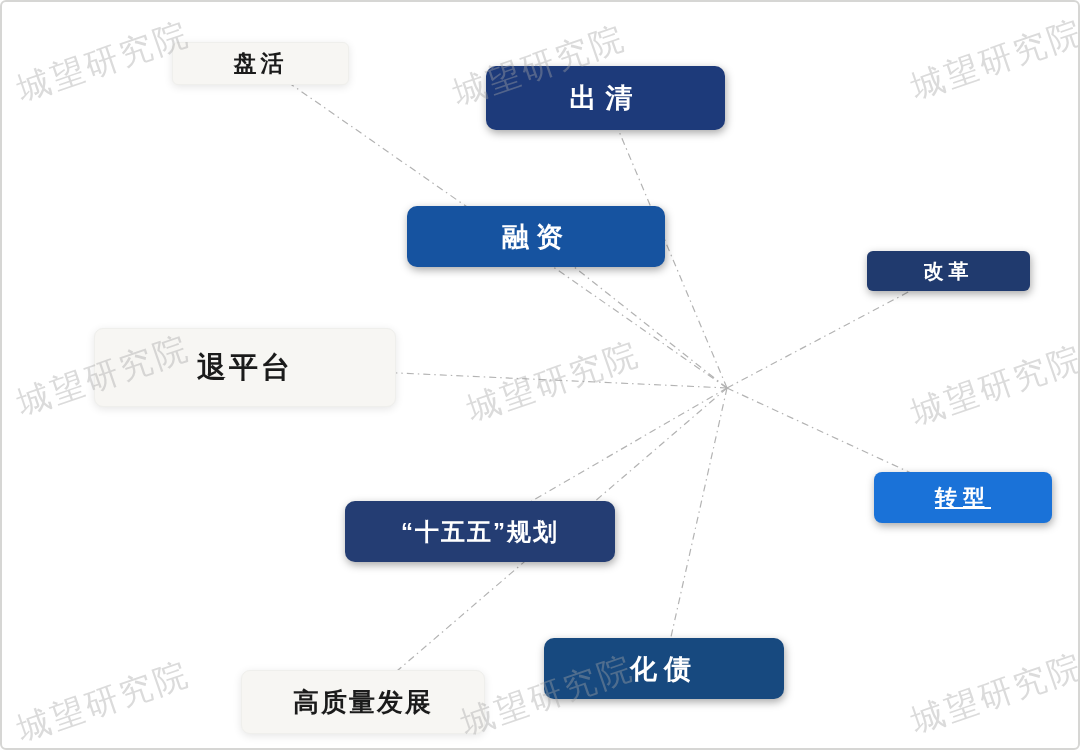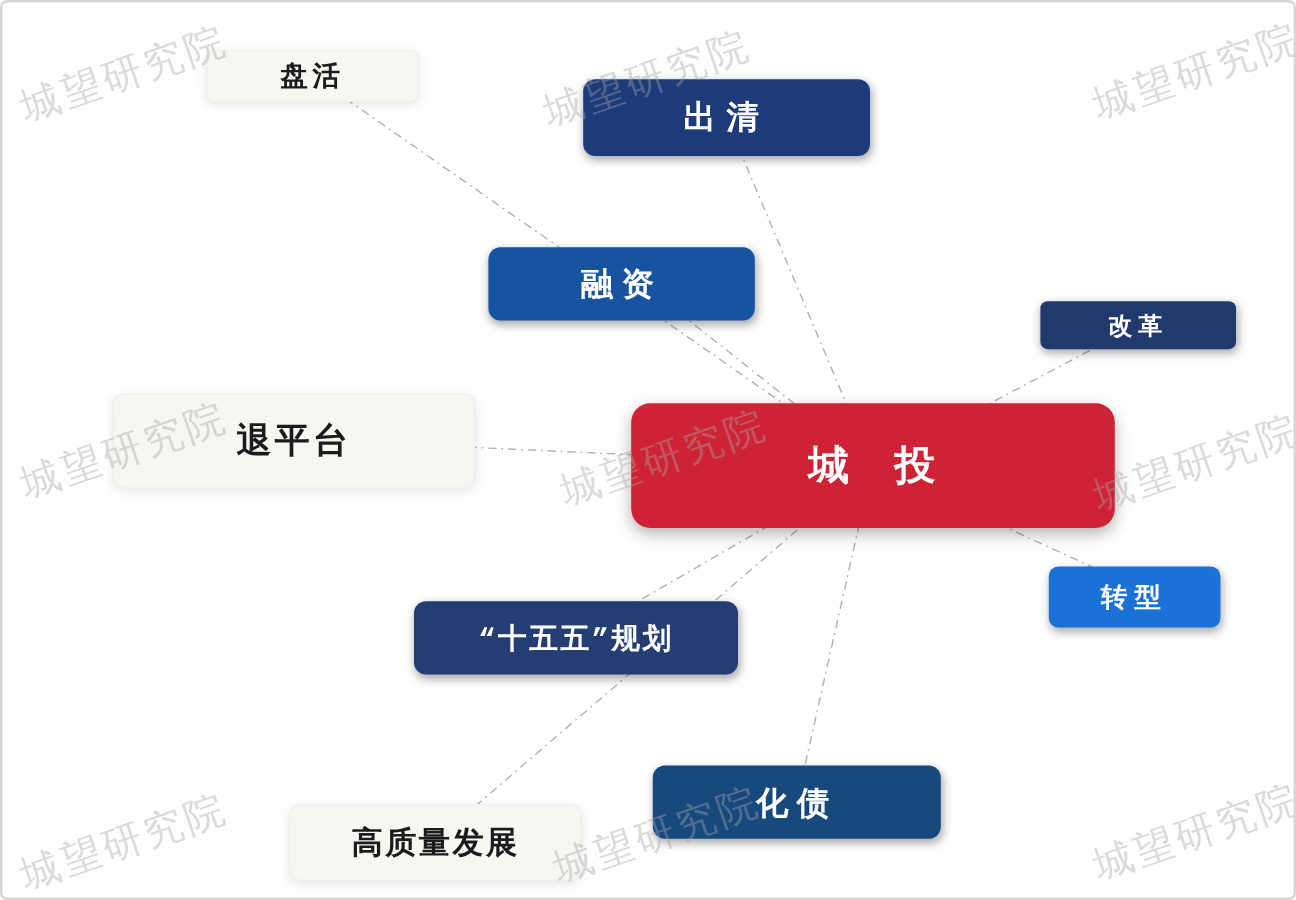--- a/index.html
+++ b/index.html
@@ -48,25 +48,25 @@
     border-radius: 9px;
     box-shadow: 0 2px 9px rgba(0,0,0,0.10);
     border: 1px solid #efefec;
     justify-content: center;
   }
 
   
   #n-center     { left:524px; top:334px; width:403px; height:104px; font-size:34px; border-radius:16px; box-shadow:0 5px 13px rgba(0,0,0,0.30); letter-spacing:2px; }
   #n-panhuo     { left:170px; top:40px;  width:175px; height:41px;  font-size:23px; letter-spacing:4px; border-radius:6px; }
   #n-chuqing    { left:484px; top:64px;  width:239px; height:64px;  font-size:27px; letter-spacing:9px; }
-  #n-rongzi     { left:405px; top:204px; width:222px; height:61px;  font-size:27px; letter-spacing:7px; }
+  #n-rongzi     { left:405px; top:204px; width:258px; height:61px;  font-size:27px; letter-spacing:7px; }
   #n-gaige      { left:865px; top:249px; width:163px; height:40px;  font-size:20px; letter-spacing:5px; border-radius:6px; }
   #n-tuipingtai { left:92px;  top:326px; width:300px; height:77px;  font-size:29px; letter-spacing:3px; }
-  #n-shiwuwu    { left:343px; top:499px; width:270px; height:61px;  font-size:24px; letter-spacing:2px;font-family:Liberation Mono, monospace; }
-  #n-zhuanxing  { left:872px; top:470px; width:143px; height:51px;  font-size:22px; letter-spacing:6px; border-radius:8px; }
+  #n-shiwuwu    { left:343px; top:499px; width:270px; height:61px;  font-size:24px; letter-spacing:2px; }
+  #n-zhuanxing  { left:872px; top:470px; width:178px; height:51px;  font-size:22px; letter-spacing:6px; border-radius:8px;text-decoration:underline; }
   #n-huazhai    { left:542px; top:636px; width:240px; height:61px;  font-size:27px; letter-spacing:7px; }
   #n-gaozhiliang{ left:239px; top:668px; width:242px; height:62px;  font-size:26px; letter-spacing:2px; }
 
   .watermark {
     position: absolute;
     z-index: 3;
     font-size: 33px;
     letter-spacing: 3px;
     font-weight: 400;
     color: rgba(165,165,165,0.40);
@@ -116,23 +116,20 @@
   </div>
 
   <div class="node light" id="n-tuipingtai" style="background: rgb(247, 246, 243); color: rgb(27, 27, 27);">
     <span>退平台</span>
   </div>
 
   <div class="node dark" id="n-gaige" style="background: rgb(32, 58, 110); color: rgb(255, 255, 255);">
     <span>改革</span>
   </div>
 
-  <div class="node dark" id="n-center" style="background: rgb(207, 35, 53); color: rgb(255, 255, 255);">
-    <span>城　投</span>
-  </div>
 
   <div class="node dark" id="n-shiwuwu" style="background: rgb(36, 61, 115); color: rgb(255, 255, 255);">
     <span>“十五五”规划</span>
   </div>
 
   <div class="node dark" id="n-zhuanxing" style="background: rgb(26, 114, 216); color: rgb(255, 255, 255);">
     <span>转型</span>
   </div>
 
   <div class="node light" id="n-gaozhiliang" style="background: rgb(247, 246, 243); color: rgb(27, 27, 27);">

